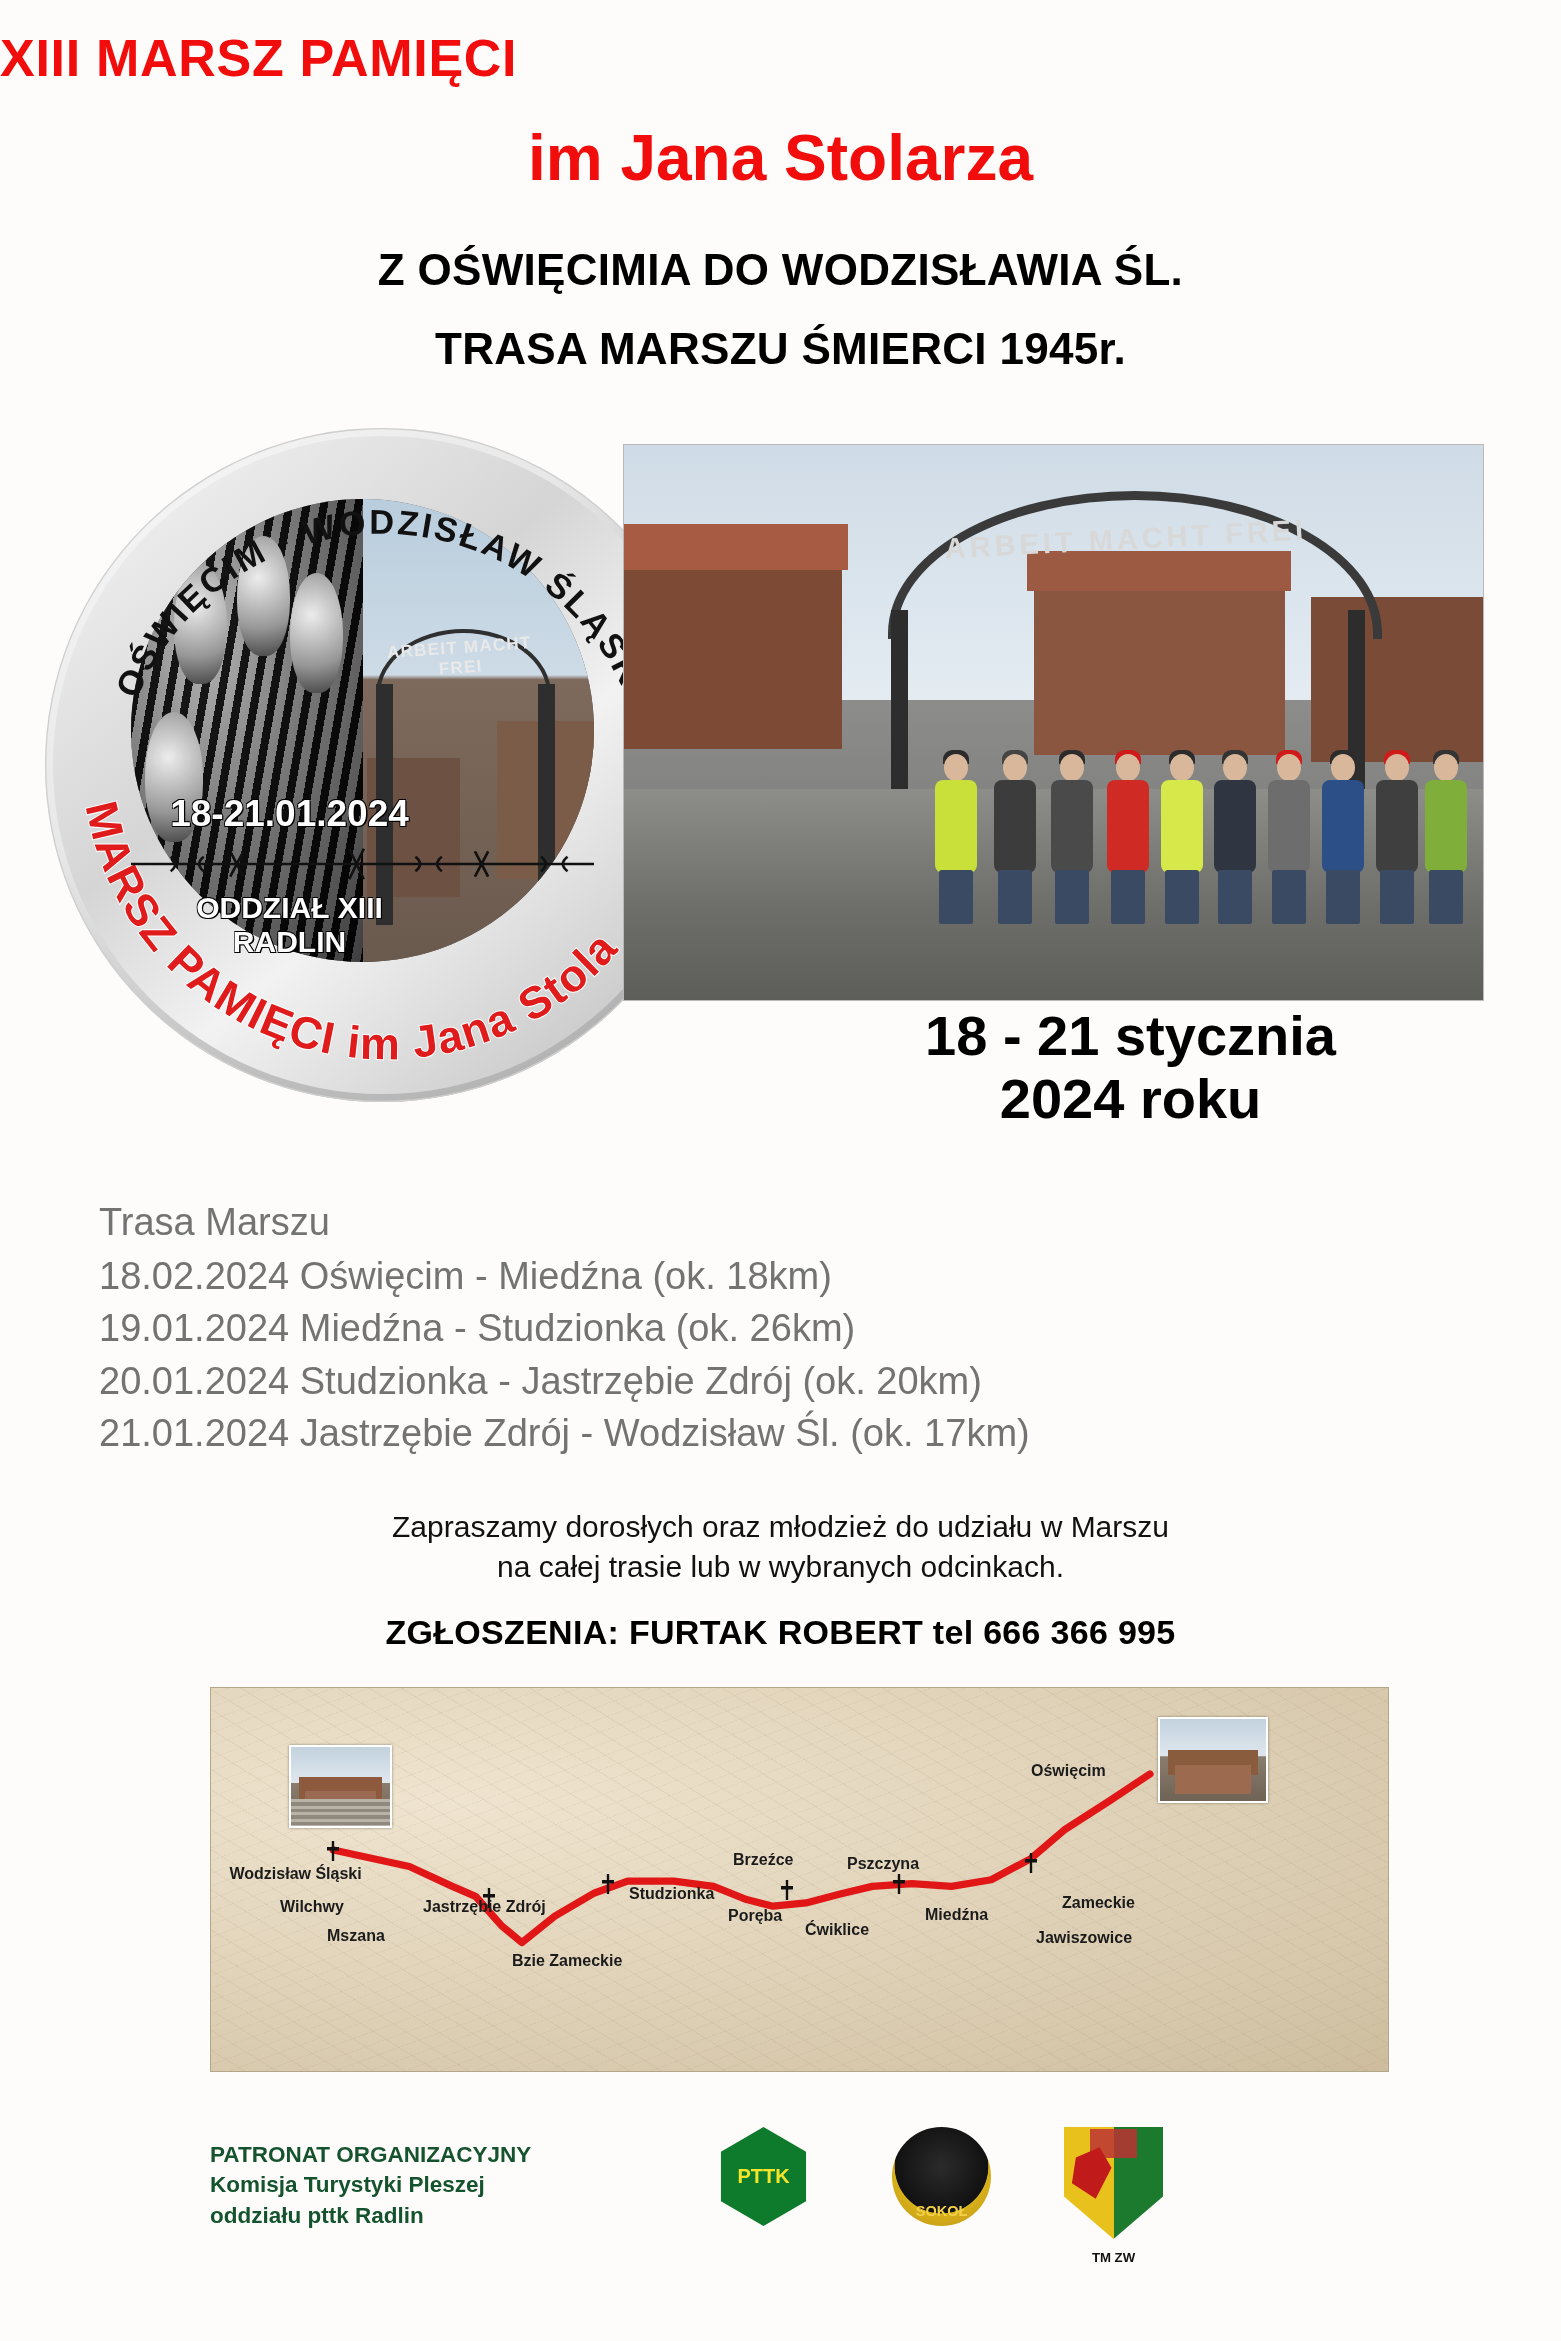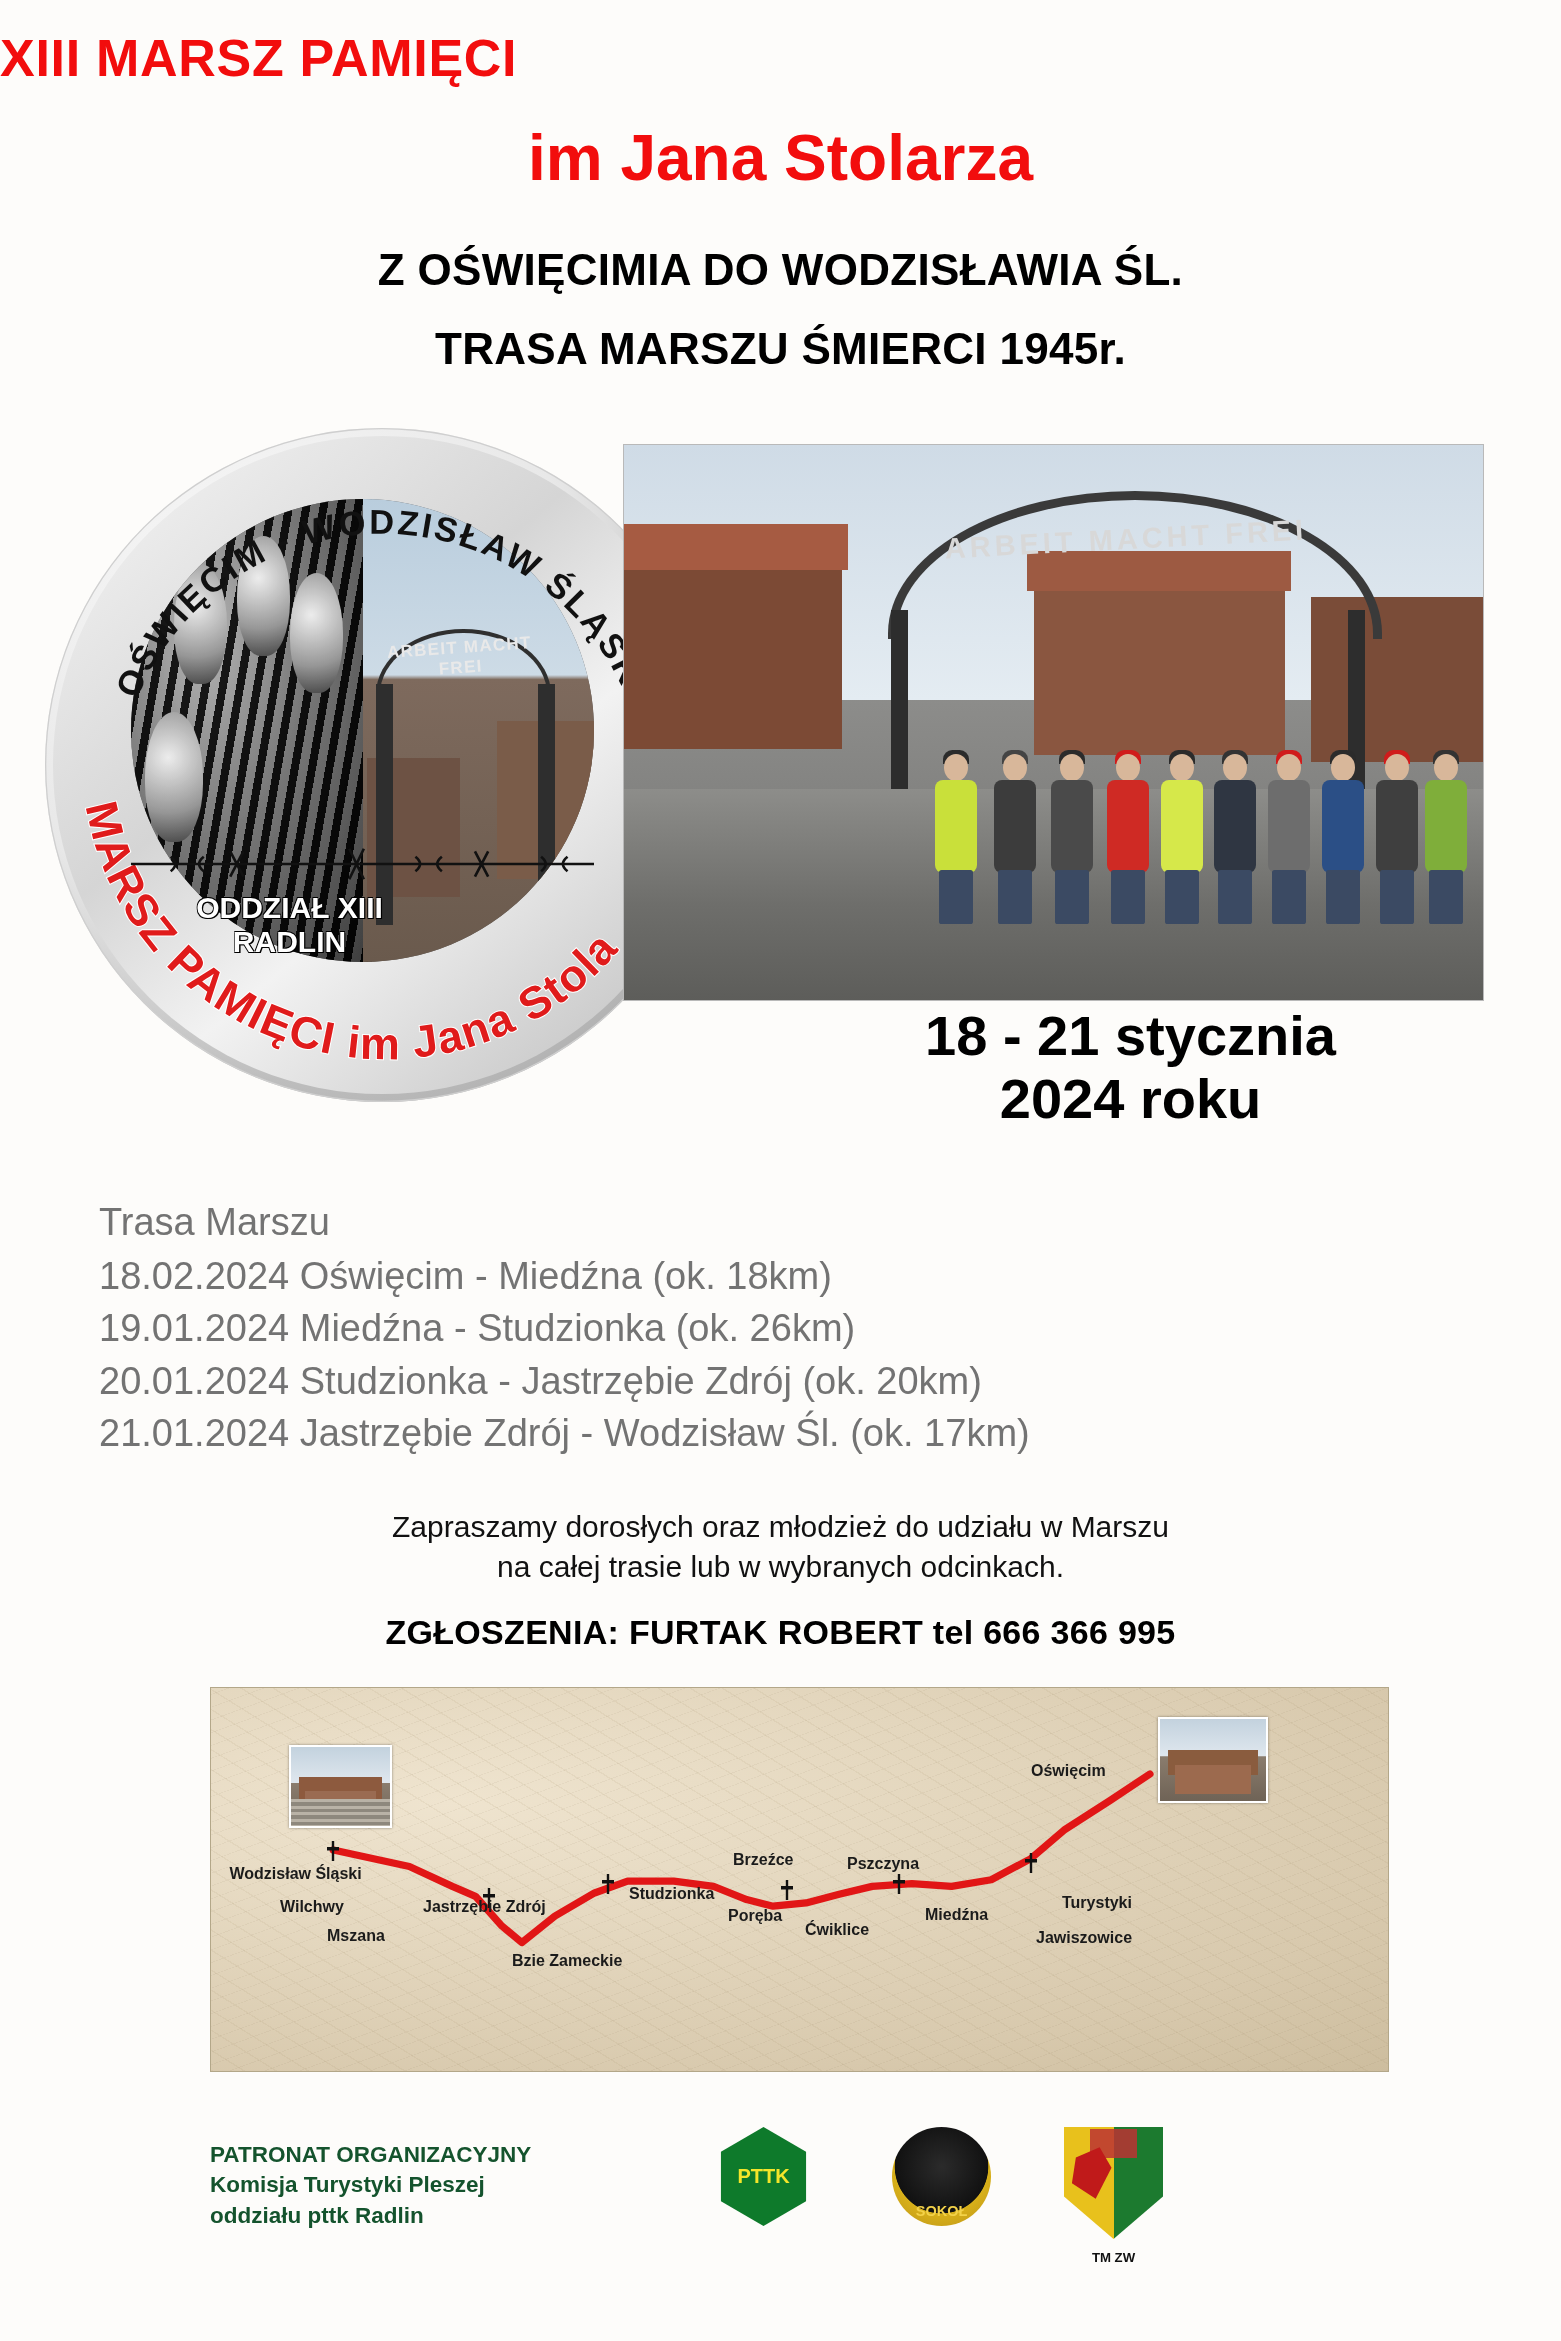--- a/index.html
+++ b/index.html
@@ -450,20 +450,21 @@
 
     <svg class="arc-diag" viewBox="0 0 1020 1020">
       <defs>
         <path id="arcDiagPath" d="M 60,560 A 460,460 0 0 0 860,800" fill="none"></path>
       </defs>
       <text font-size="68" fill="#e01b1b" stroke="#ffffff" stroke-width="3" paint-order="stroke" letter-spacing="2">
         <textPath href="#arcDiagPath" startOffset="50%" text-anchor="middle">XIII MARSZ PAMIĘCI im Jana Stolarza</textPath>
       </text>
     </svg>
 
+    <div class="date-line">18-21.01.2024</div>
 
     <svg class="barbed" viewBox="0 0 700 54">
       <line x1="0" y1="27" x2="700" y2="27" stroke="#111" stroke-width="4"></line>
       <g stroke="#111" stroke-width="4" fill="none">
         <path d="M150 8 L170 46 M170 8 L150 46"></path>
         <path d="M330 4 L352 50 M352 4 L330 50"></path>
         <path d="M520 8 L540 46 M540 8 L520 46"></path>
         <path d="M60 16 q14 11 0 22 M110 16 q-14 11 0 22"></path>
         <path d="M430 16 q14 11 0 22 M470 16 q-14 11 0 22"></path>
         <path d="M620 16 q14 11 0 22 M660 16 q-14 11 0 22"></path>
@@ -600,21 +601,21 @@
     <div class="mlabel" style="left:116px;  top:239px">Mszana</div>
     <div class="mlabel" style="left:212px;  top:210px">Jastrzębie Zdrój</div>
     <div class="mlabel" style="left:301px;  top:264px">Bzie Zameckie</div>
     <div class="mlabel" style="left:418px;  top:197px">Studzionka</div>
     <div class="mlabel" style="left:517px;  top:219px">Poręba</div>
     <div class="mlabel" style="left:522px;  top:163px">Brzeźce</div>
     <div class="mlabel" style="left:594px;  top:233px">Ćwiklice</div>
     <div class="mlabel" style="left:636px;  top:167px">Pszczyna</div>
     <div class="mlabel" style="left:714px; top:218px">Miedźna</div>
     <div class="mlabel" style="left:825px; top:241px">Jawiszowice</div>
-    <div class="mlabel" style="left:851px; top:206px">Turystyki</div>
+    <div class="mlabel" style="left:851px; top:206px">Zameckie</div>
     <div class="mlabel" style="left:820px; top:74px">Oświęcim</div>
   </div>
 
   <div class="footer-text">
     <div>PATRONAT ORGANIZACYJNY</div>
     <div>Komisja Turystyki Pleszej</div>
     <div>oddziału pttk Radlin</div>
   </div>
 
   <div class="logos">

